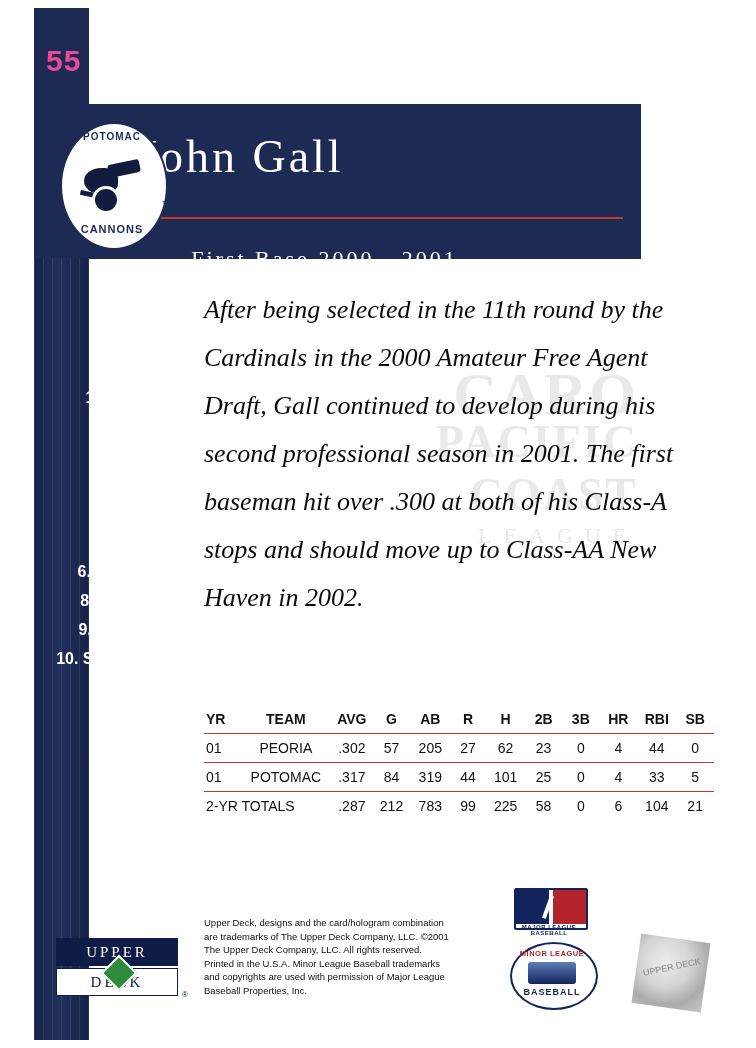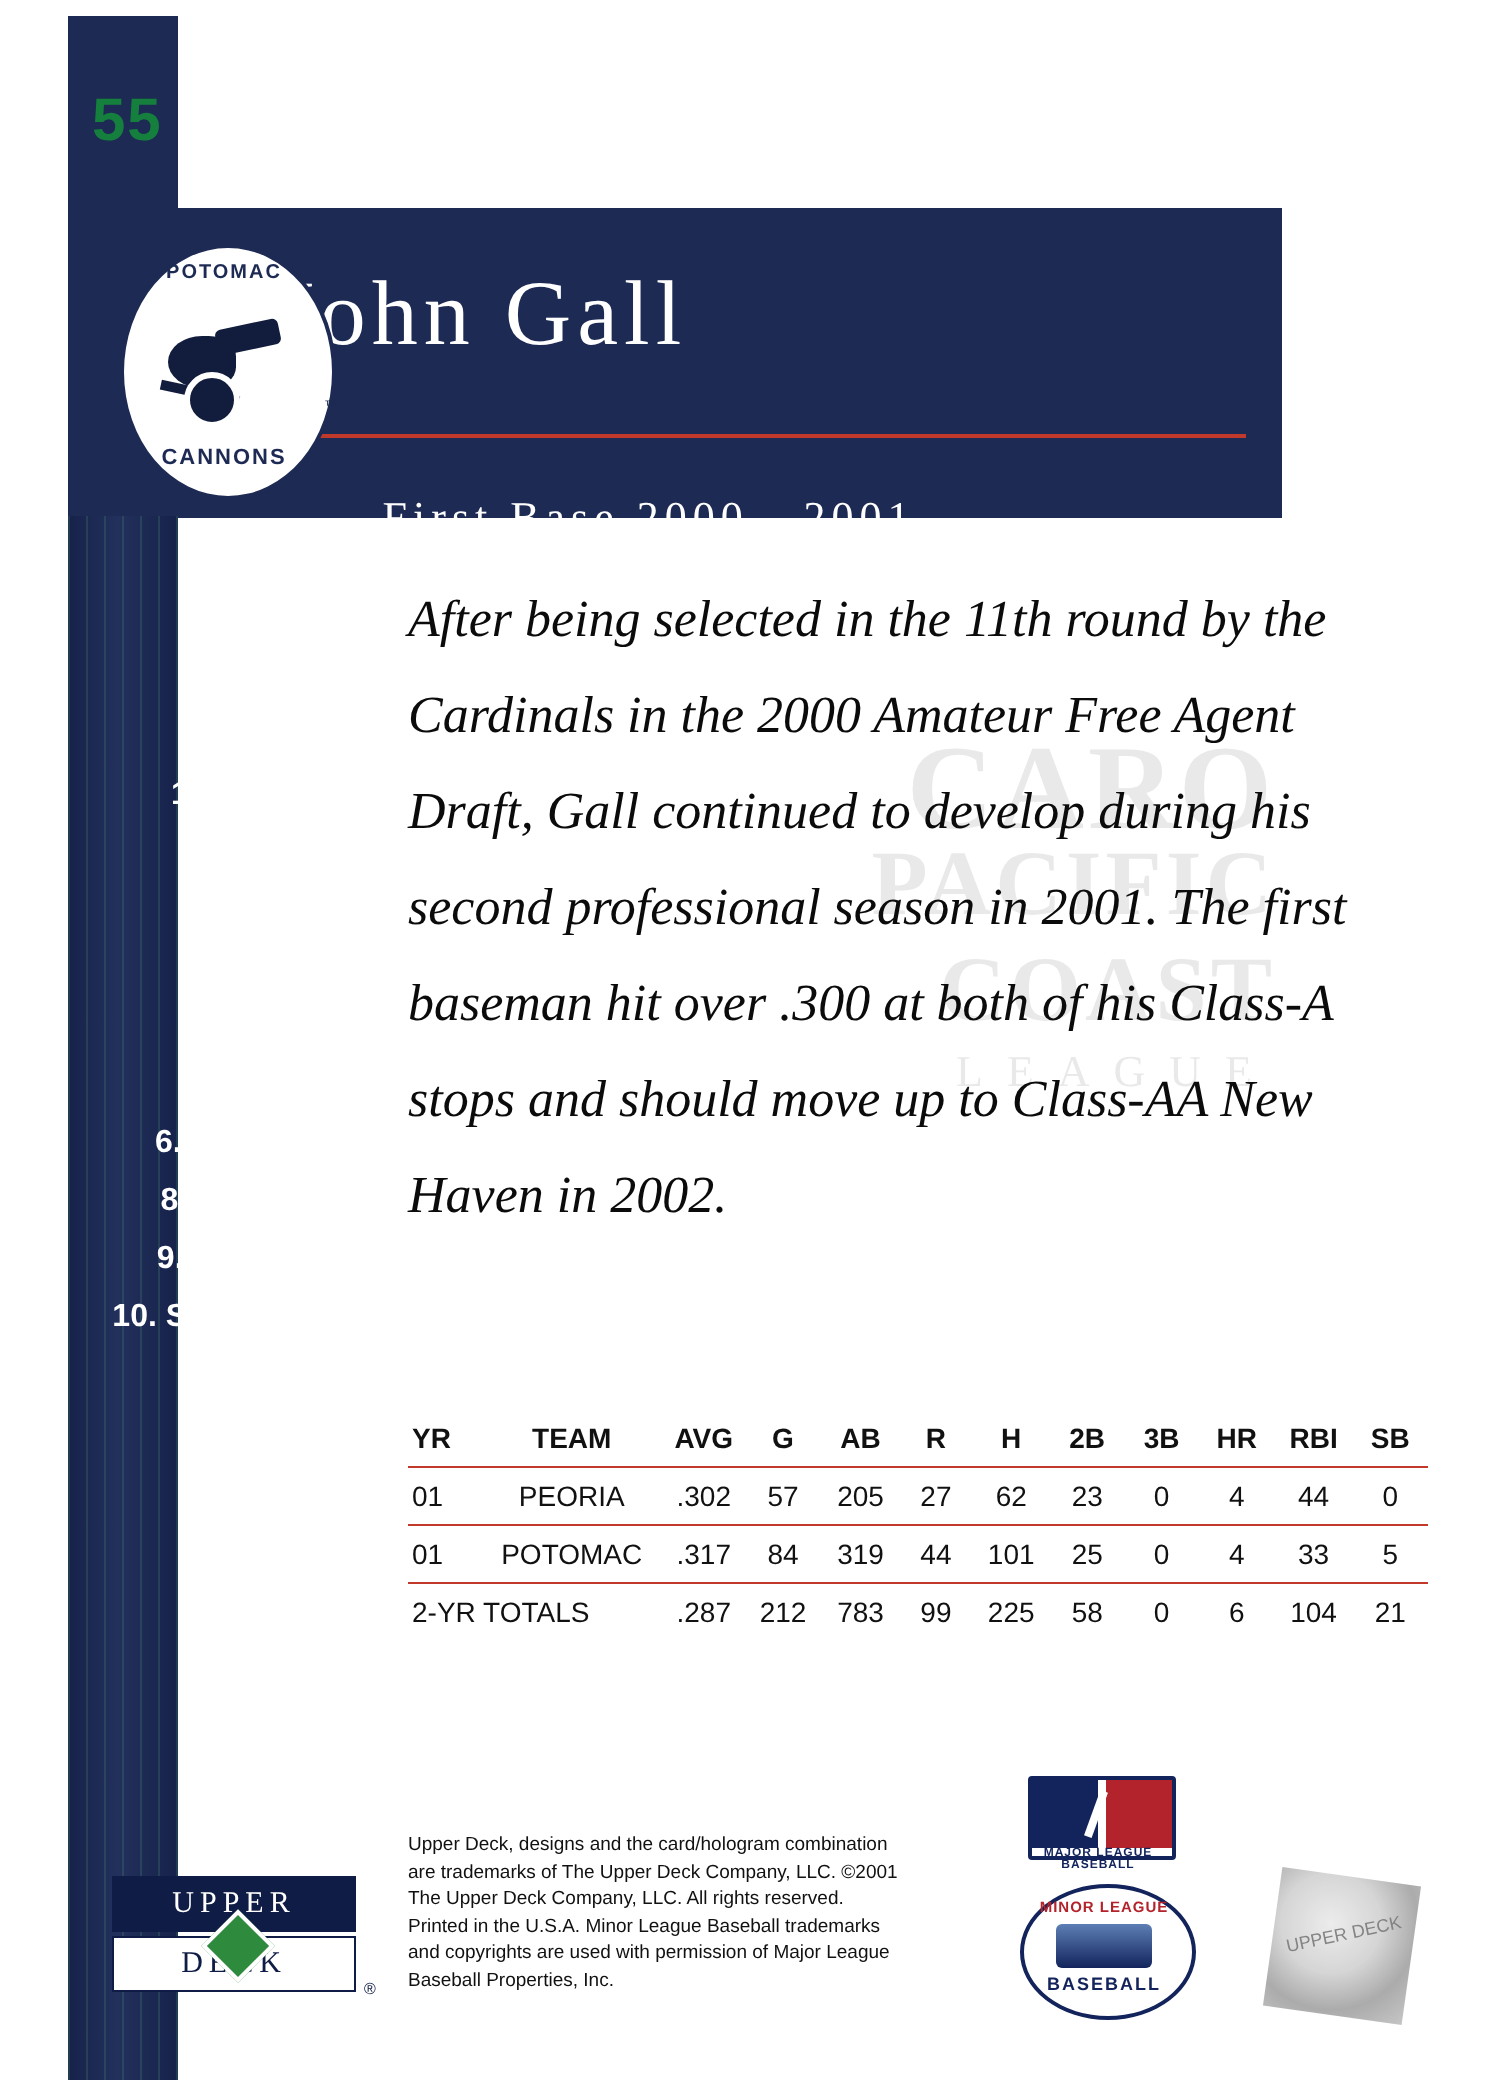--- a/index.html
+++ b/index.html
@@ -49,21 +49,21 @@
     height: 782px;
     background:
       repeating-linear-gradient(90deg,
         rgba(90,180,120,0.18) 0px, rgba(90,180,120,0.18) 1px,
         rgba(0,0,0,0) 1px, rgba(0,0,0,0) 9px);
   }
   .card-number {
     position: absolute;
     left: 38px;
     top: 36px;
-    color: #15803d;
+    color: #ec4899;
     font-size: 30px;
     font-weight: bold;
     letter-spacing: 1px;
     font-family: "Liberation Sans", sans-serif;
   }
 
   
   .header-block {
     position: absolute;
     left: 81px;

